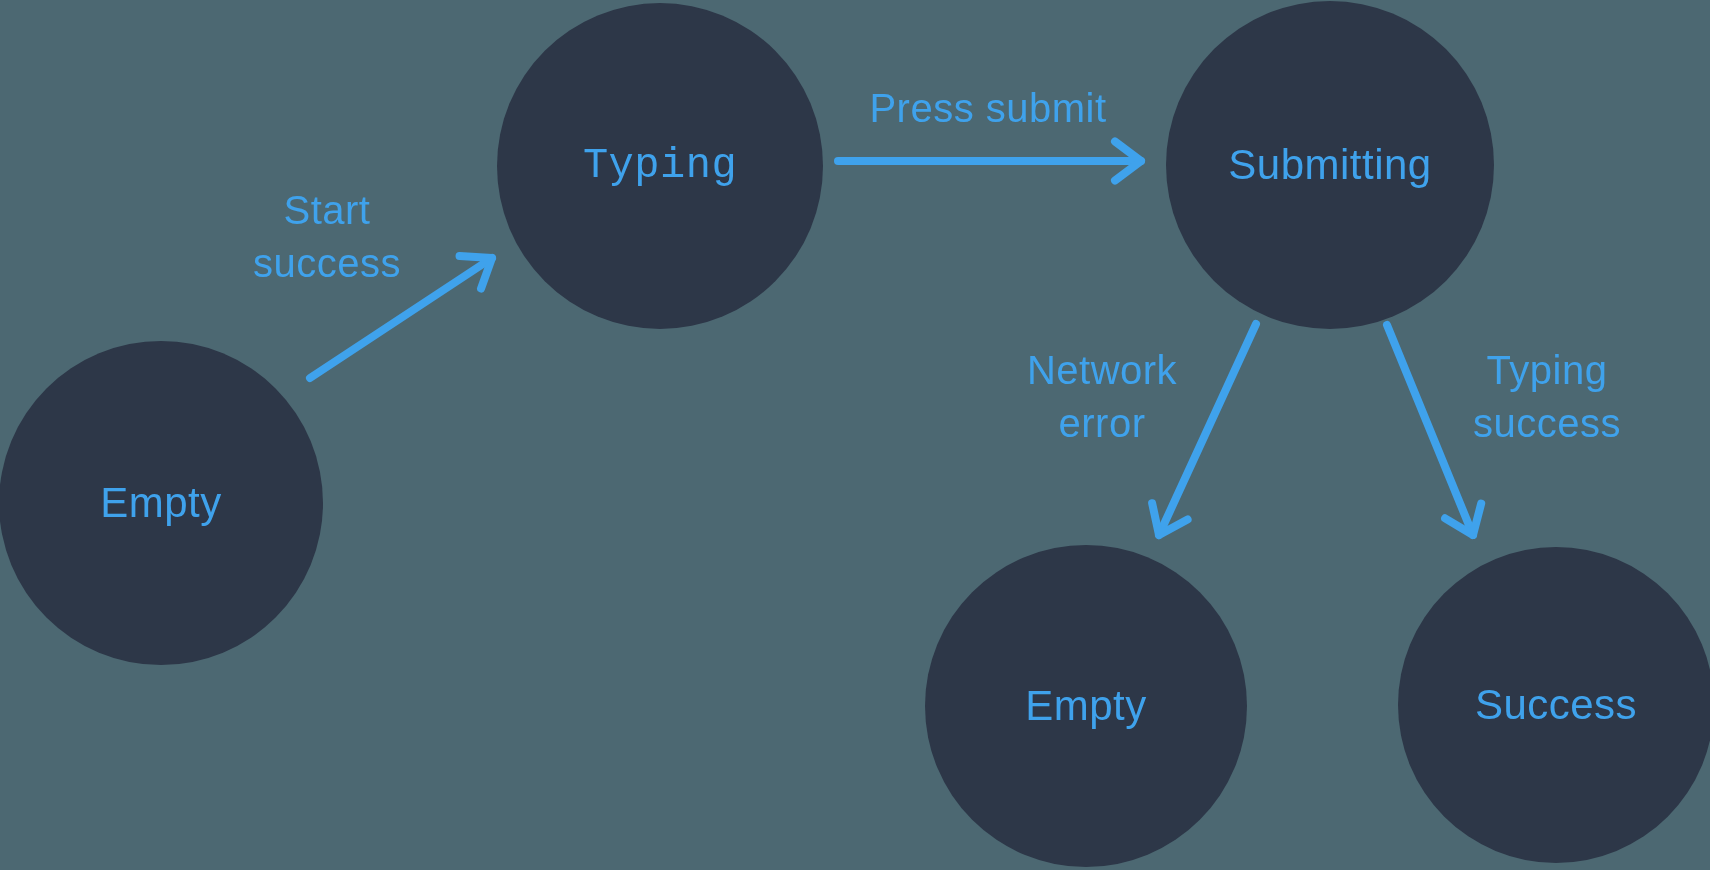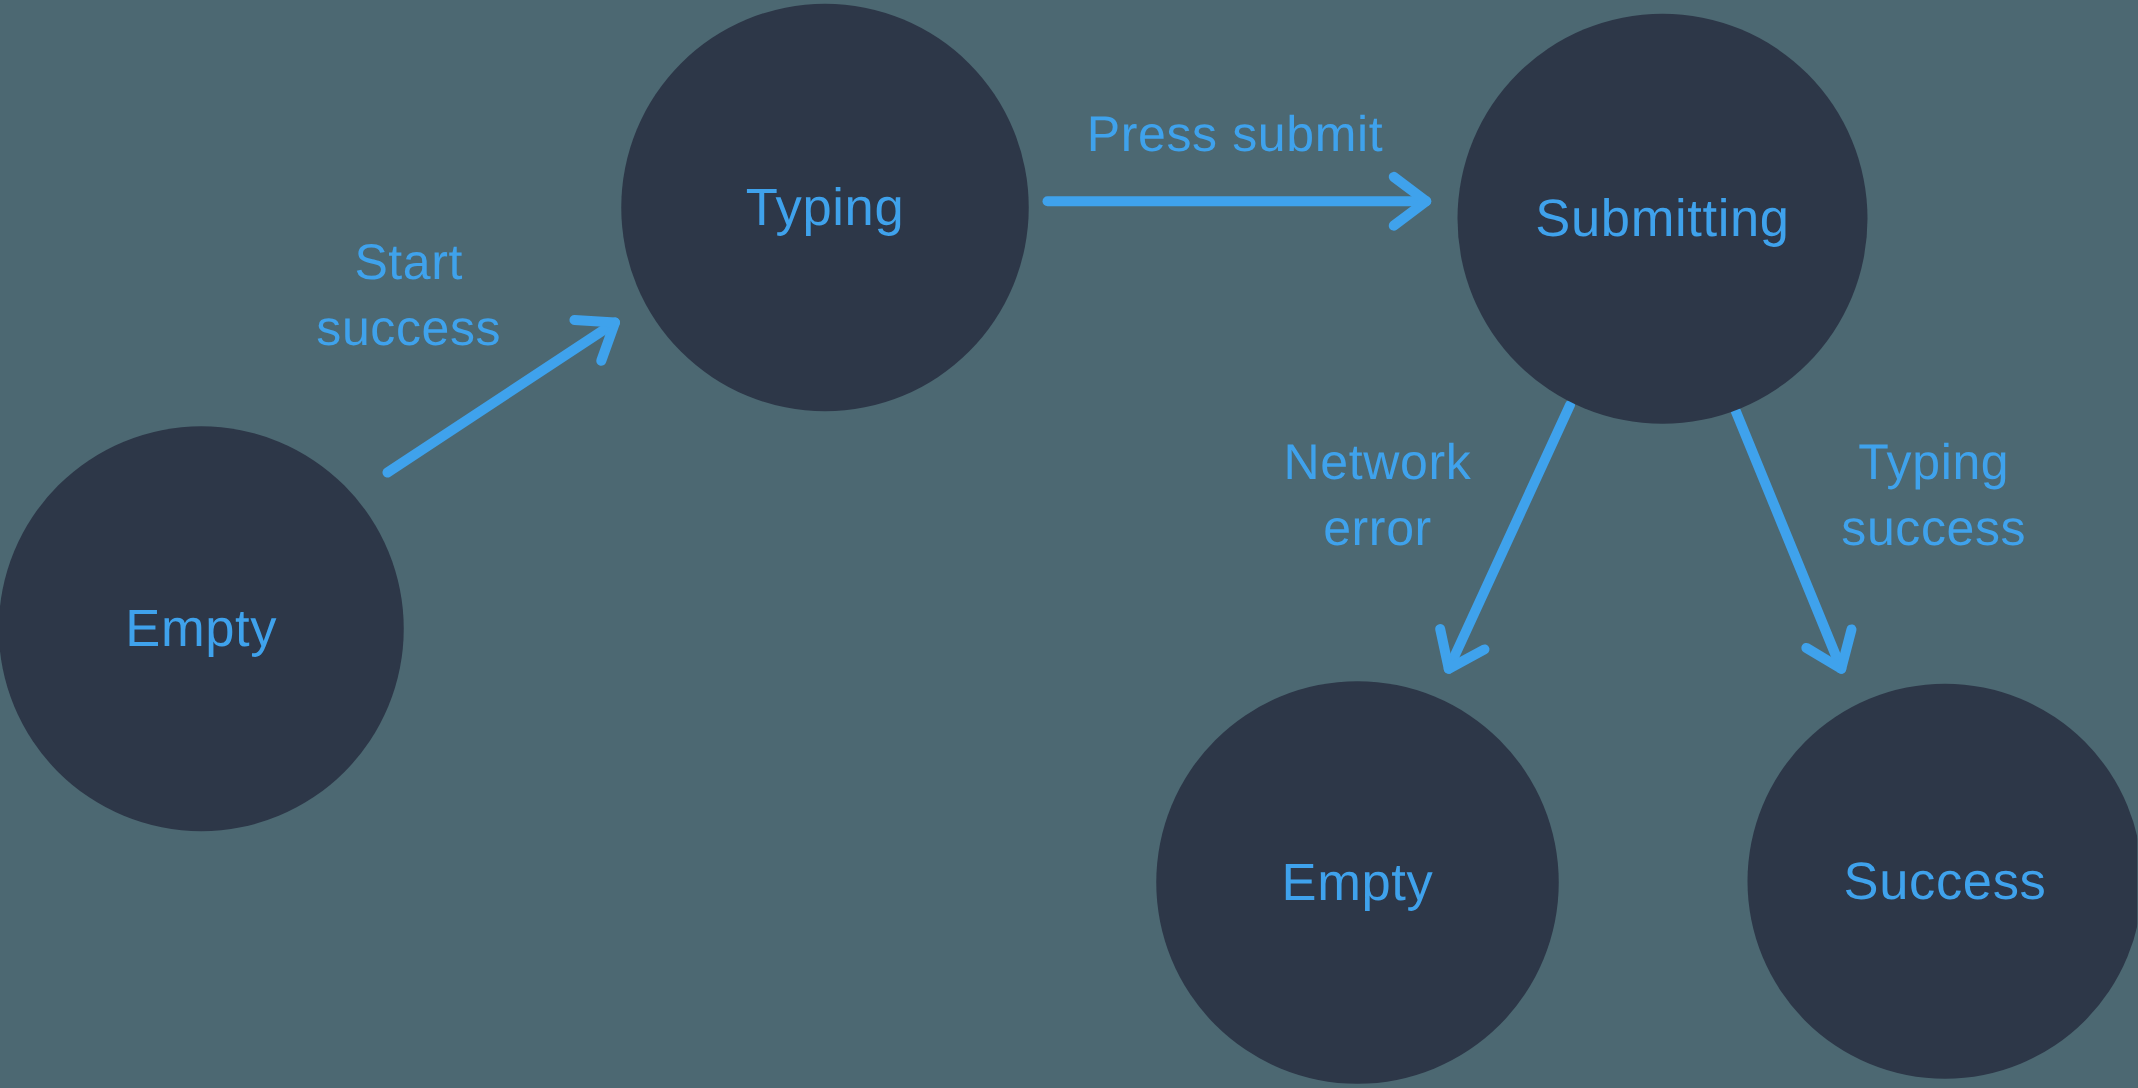--- a/index.html
+++ b/index.html
@@ -66,25 +66,25 @@
     <path d="M310 378 L492 258" fill="none" stroke="#3fa2ec" stroke-width="8" stroke-linecap="round" marker-end="url(#chev)"></path>
     <path d="M838 161 L1141 161" fill="none" stroke="#3fa2ec" stroke-width="8" stroke-linecap="round" marker-end="url(#chev)"></path>
     <path d="M1256 324 L1159 535" fill="none" stroke="#3fa2ec" stroke-width="8" stroke-linecap="round" marker-end="url(#chev)"></path>
     <path d="M1387 325 L1473 535" fill="none" stroke="#3fa2ec" stroke-width="8" stroke-linecap="round" marker-end="url(#chev)"></path>
   </svg>
 
   <div class="state-node" id="node-empty" style="left:-1px; top:341px; width:324px; height:324px;justify-content:center;">
     <span class="state-label">Empty</span>
   </div>
 
-  <div class="state-node" id="node-typing" style="left:497px; top:3px; width:326px; height:326px;">
+  <div class="state-node" id="node-typing" style="left:497px; top:3px; width:326px; height:326px;font-family:Liberation Mono, monospace;">
     <span class="state-label">Typing</span>
   </div>
 
-  <div class="state-node" id="node-submitting" style="left:1166px; top:1px; width:328px; height:328px;margin-top:10px;">
+  <div class="state-node" id="node-submitting" style="left:1166px; top:1px; width:328px; height:328px;">
     <span class="state-label">Submitting</span>
   </div>
 
   <div class="state-node" id="node-error" style="left:925px; top:545px; width:322px; height:322px;">
     <span class="state-label">Empty</span>
   </div>
 
   <div class="state-node" id="node-success" style="left:1398px; top:547px; width:316px; height:316px;">
     <span class="state-label">Success</span>
   </div>

